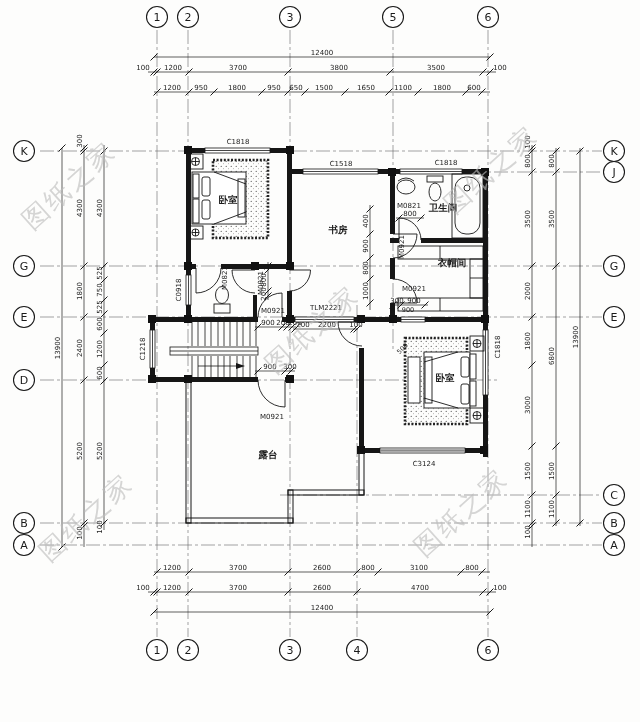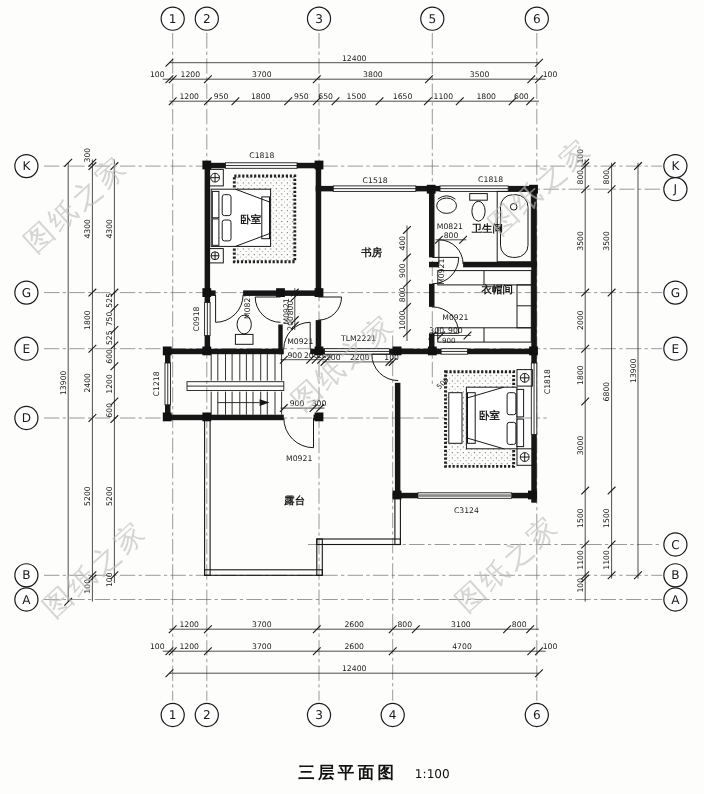--- a/index.html
+++ b/index.html
@@ -470,18 +470,14 @@
       </g>
   <g id="g-watermarks">
         <text x="75" y="192" text-anchor="middle" font-size="26" class="wm" transform="rotate(-42 75 192)">图纸之家</text>
         <text x="497" y="176" text-anchor="middle" font-size="26" class="wm" transform="rotate(-42 497 176)">图纸之家</text>
         <text x="318" y="336" text-anchor="middle" font-size="26" class="wm" transform="rotate(-42 318 336)">图纸之家</text>
         <text x="92" y="524" text-anchor="middle" font-size="26" class="wm" transform="rotate(-42 92 524)">图纸之家</text>
         <text x="467" y="519" text-anchor="middle" font-size="26" class="wm" transform="rotate(-42 467 519)">图纸之家</text>
       </g>
 </svg>
 
-<div class="title-row">
-  <span class="t1">三层平面图</span>
-  <span class="t2">1:100</span>
+
 </div>
 
-</div>
-
 </body></html>

